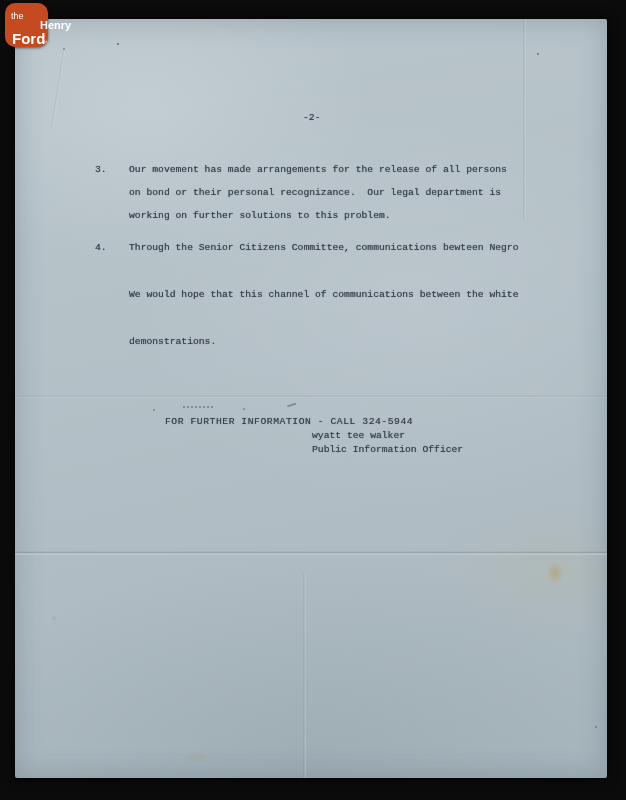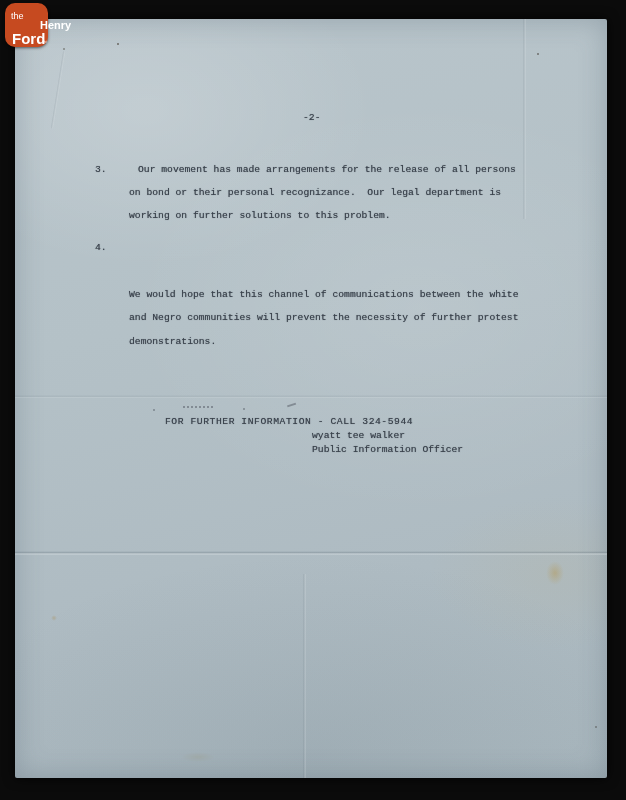--- a/index.html
+++ b/index.html
@@ -83,27 +83,27 @@
 
     <div class="pencil-mark pm-dot" style="left:138px; top:390px;"></div>
     <div class="pencil-mark pm-dots" style="left:168px; top:387px;"></div>
     <div class="pencil-mark pm-dot" style="left:228px; top:389px;"></div>
     <div class="pencil-mark pm-dash" style="left:272px; top:385px;"></div>
 
     <div class="t" style="left:288px; top:93px;">-2-</div>
 
 
     <div class="t" style="left:80px;  top:145px;">3.</div>
-    <div class="t" style="left:114px; top:145px;margin-left:9px;">Our movement has made arrangements for the release of all persons</div>
+    <div class="t" style="left:114px; top:145px;">Our movement has made arrangements for the release of all persons</div>
     <div class="t" style="left:114px; top:168px;text-align:center;">on bond or their personal recognizance.  Our legal department is</div>
     <div class="t" style="left:114px; top:191px;">working on further solutions to this problem.</div>
 
     <div class="t" style="left:80px;  top:223px;">4.</div>
+    <div class="t" style="left:114px; top:223px;">Through the Senior Citizens Committee, communications bewteen Negro</div>
     <div class="t" style="left:114px; top:270px;">We would hope that this channel of communications between the white</div>
-    <div class="t" style="left:114px; top:293px;">and Negro communities will prevent the necessity of further protest</div>
     <div class="t" style="left:114px; top:317px;">demonstrations.</div>
 
     <div class="t footer-line" style="left:150px; top:397px;">FOR FURTHER INFORMATION - CALL 324-5944</div>
     <div class="t" style="left:297px; top:411px;">wyatt tee walker</div>
     <div class="t" style="left:297px; top:425px;">Public Information Officer</div>
 
   </div>
 
   <div class="logo">
     <span class="logo-the">the</span>

